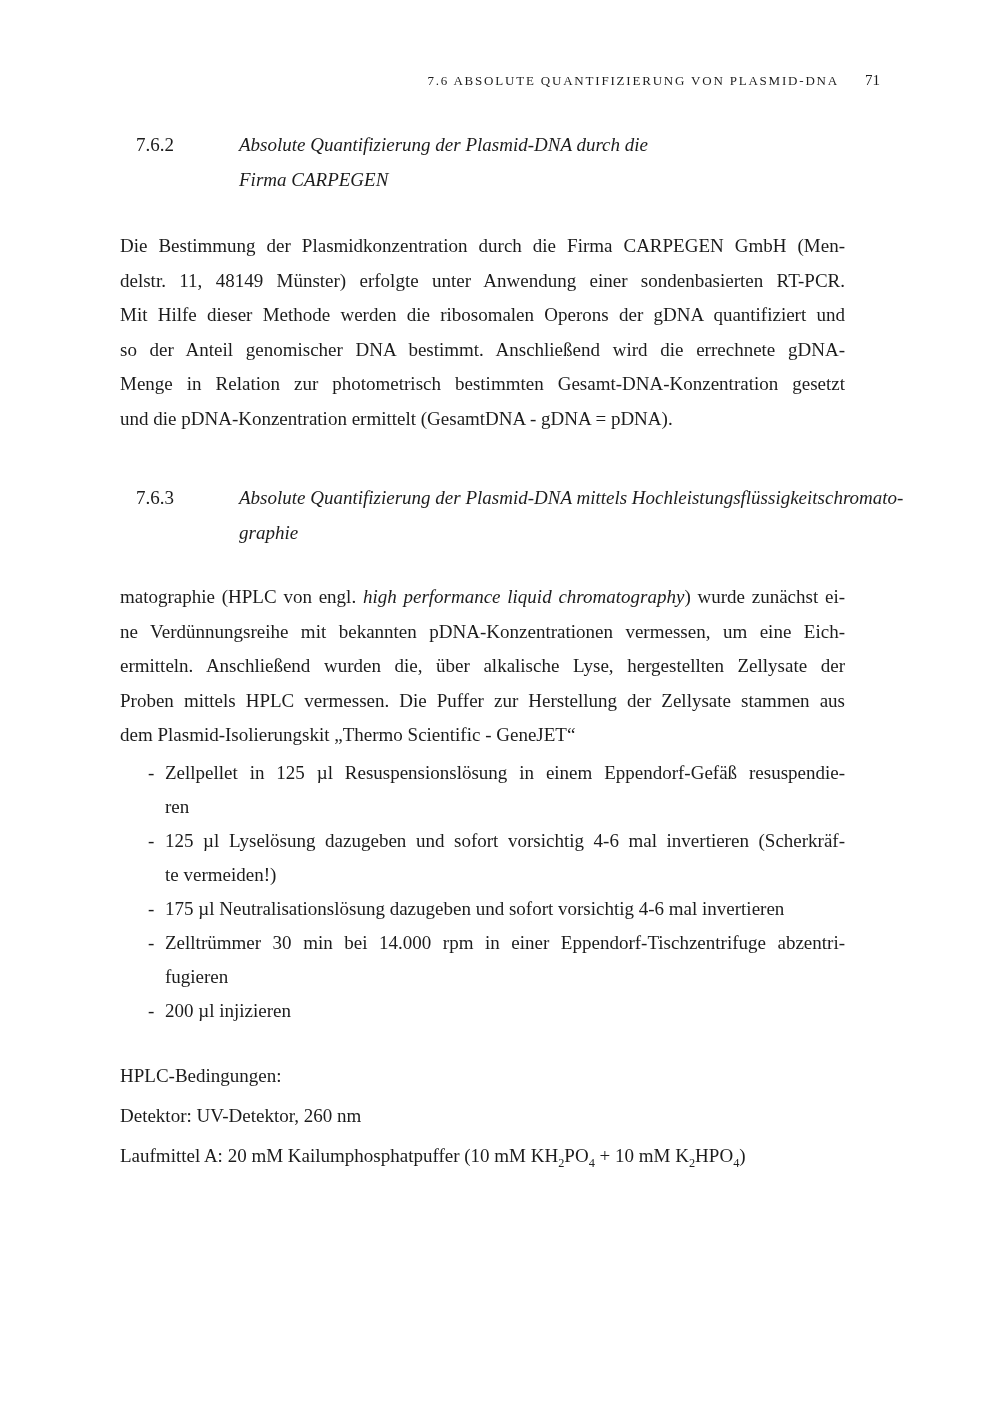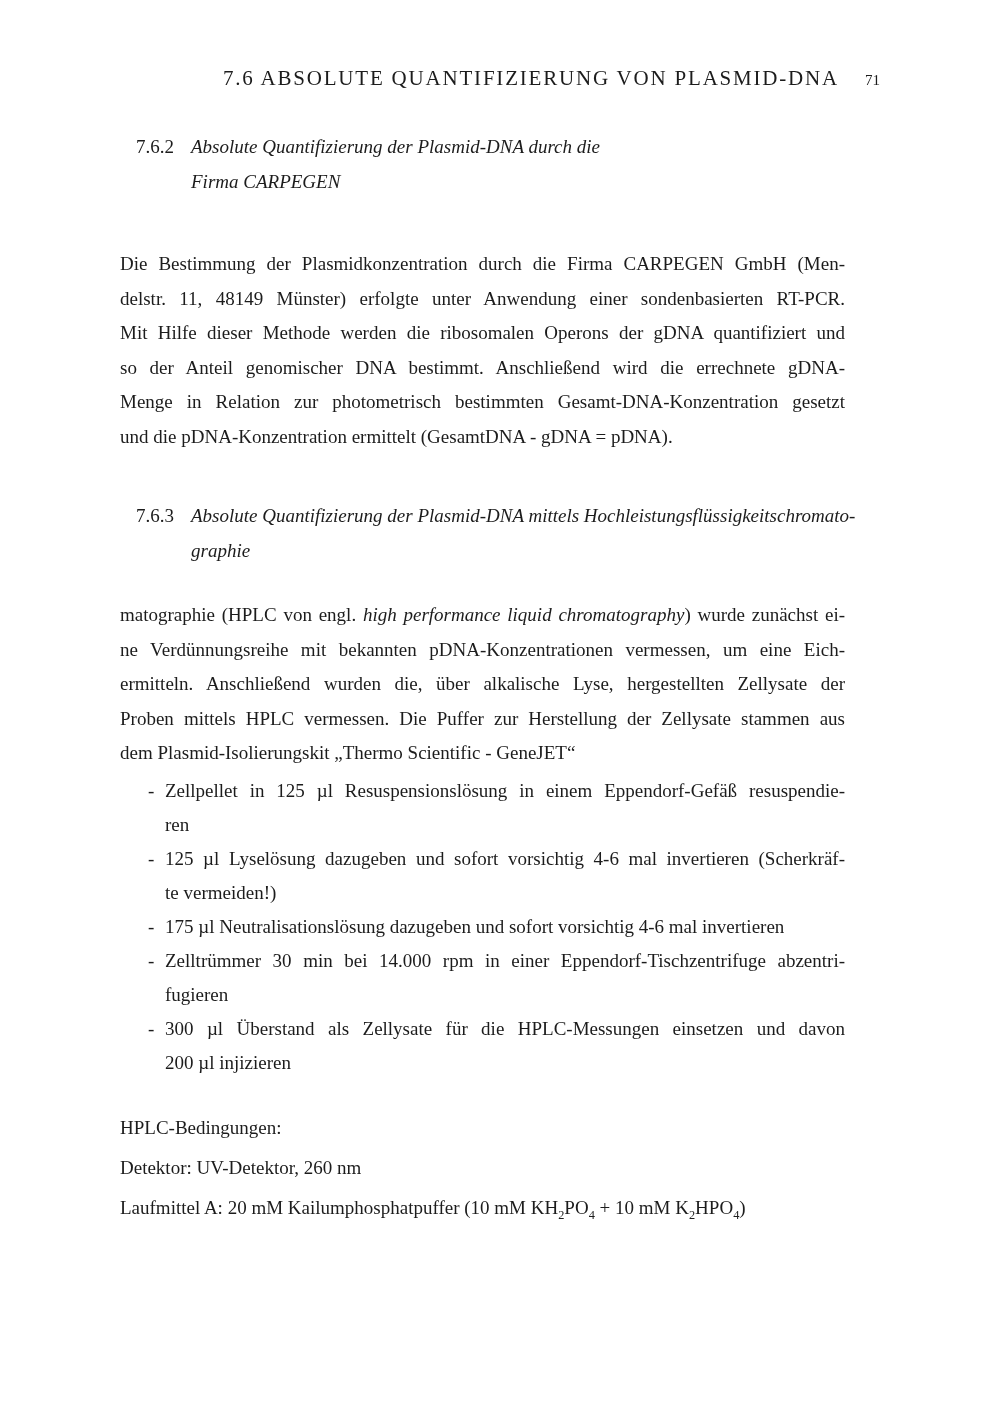--- a/index.html
+++ b/index.html
@@ -17,21 +17,21 @@
     padding: 64px 155px 0 120px;
     background: #ffffff;
   }
   
   .pagehead {
     display: flex;
     justify-content: flex-end;
     align-items: baseline;
   }
   .running-head {
-    font-size: 21px;
+    font-size: 13px;
     letter-spacing: 1.8px;
     white-space: nowrap;
   }
   .page-number {
     font-size: 15px;
     margin-left: 26px;
     margin-right: -35px;
     margin-top: 8px;
   }
   
@@ -43,28 +43,28 @@
   .sec-num {
     width: 55px;
     flex-shrink: 0;
     font-style: normal;
     margin-left: 16px;
   }
   .sec-titles {
     flex: 1;
     font-style: italic;
   }
-  .sec-titles div { white-space: nowrap; }
+  .sec-titles div { white-space: nowrap; margin-left: 48px; }
   .sec-762 { margin-top: 38px; }
   .sec-763 { margin-top: 44px; }
   
   .para {
     line-height: 34.5px;
   }
-  .para-1 { margin-top: 48px; }
+  .para-1 { margin-top: 32px; }
   .para-2 { margin-top: 30px; }
   .jl { text-align: justify; text-align-last: justify; }
   .ll { text-align: left; }
   
   .protocol-list { margin-top: 3px; }
   .bullet {
     position: relative;
     padding-left: 45px;
     line-height: 34px;
   }
@@ -138,21 +138,20 @@
           <div class="ll">te vermeiden!)</div>
         </div>
       <div class="bullet">
           <div class="ll">175 µl Neutralisationslösung dazugeben und sofort vorsichtig 4-6 mal invertieren</div>
         </div>
       <div class="bullet">
           <div class="jl">Zelltrümmer 30 min bei 14.000 rpm in einer Eppendorf-Tischzentrifuge abzentri-</div>
           <div class="ll">fugieren</div>
         </div>
       <div class="bullet">
-          <div class="jl">300 µl Überstand als Zellysate für die HPLC-Messungen einsetzen und davon</div>
           <div class="ll">200 µl injizieren</div>
         </div>
     </div>
 
     <div class="hplc-block">
         <div class="ll">HPLC-Bedingungen:</div>
         <div class="ll">Detektor: UV-Detektor, 260 nm</div>
         <div class="ll">Laufmittel A: 20 mM Kailumphosphatpuffer (10 mM KH<span class="seg-sub">2</span>PO<span class="seg-sub">4</span> + 10 mM K<span class="seg-sub">2</span>HPO<span class="seg-sub">4</span>)</div>
       </div>
   </section>

